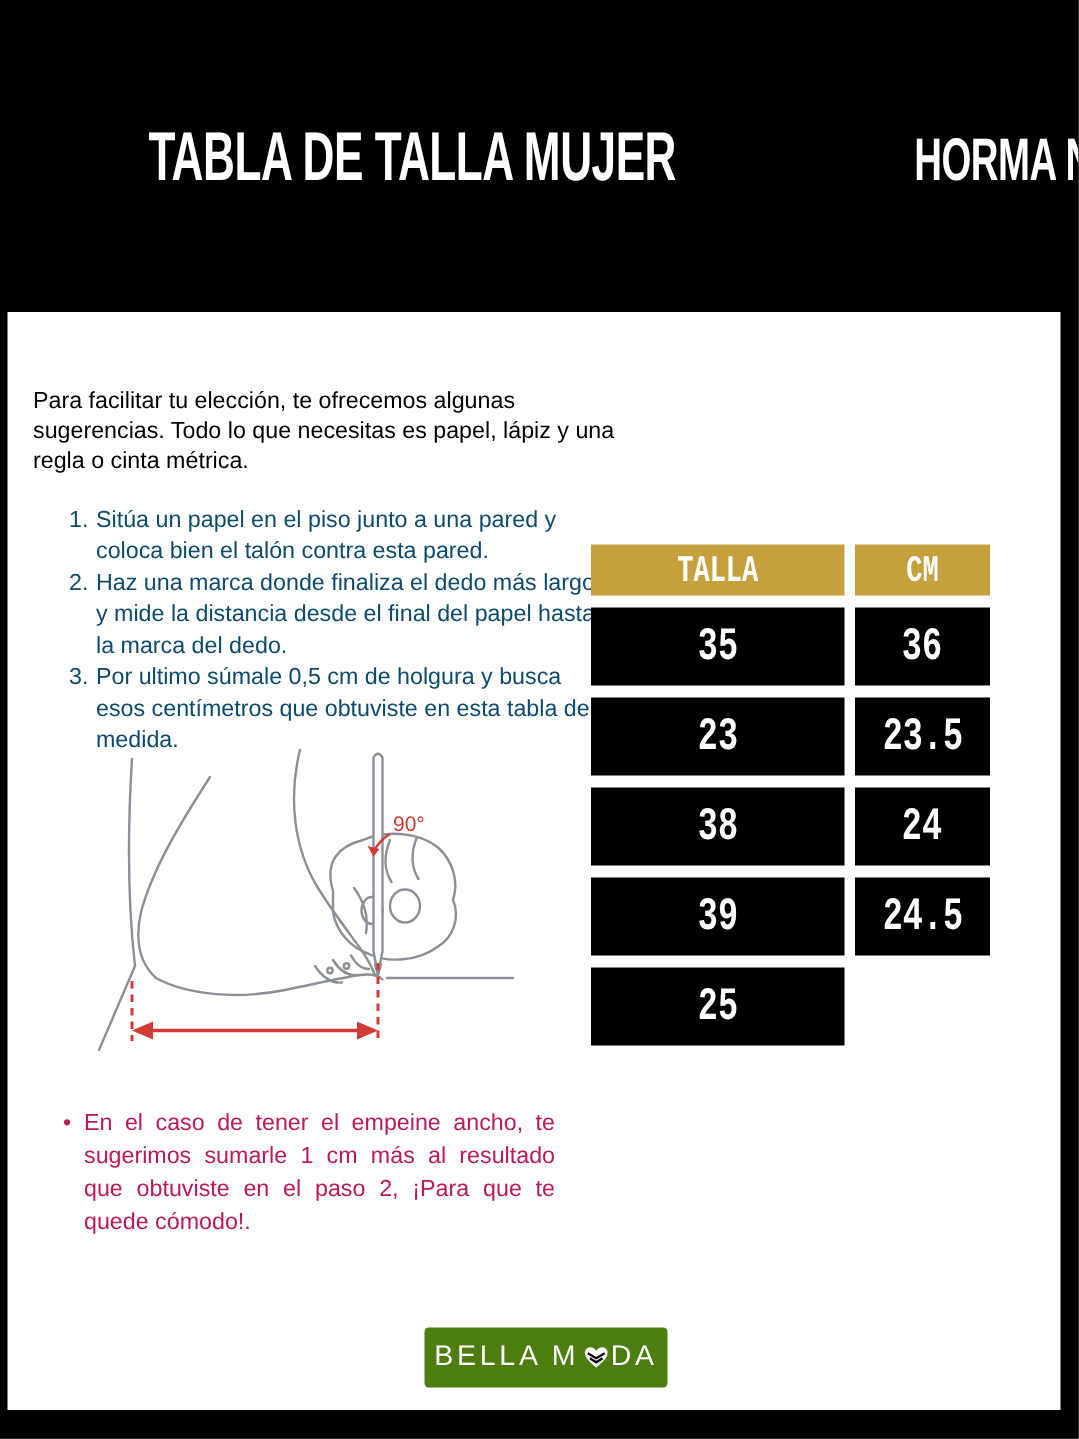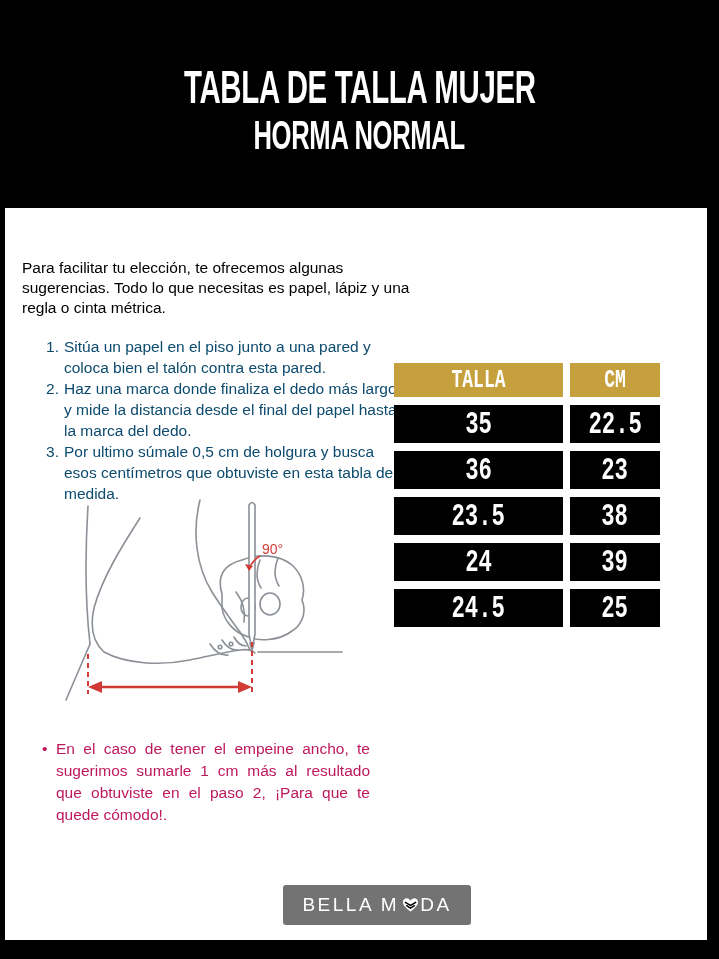--- a/index.html
+++ b/index.html
@@ -3,51 +3,51 @@
 <meta charset="utf-8">
 <style>
   * { margin:0; padding:0; box-sizing:border-box; }
   html,body { background:#000; }
   .page {
     position:relative; width:719px; height:959px; background:#000;
     font-family:"Liberation Sans", sans-serif; overflow:hidden;
   }
   
   .hdr { position:absolute; top:0; left:0; width:719px; height:208px;
-         display:flex; flex-direction:column; align-items:center; justify-content:flex-start;
-         padding-top:64px; }
+         display:flex; flex-direction:row; align-items:center; justify-content:flex-start;
+         }
   .title-line { color:#fff; font-weight:700; white-space:nowrap; }
   .t1 { font-size:46px; line-height:46px; }
   .t2 { font-size:40px; line-height:40px; margin-top:5px; }
   .squeeze { display:inline-block; transform:scaleX(0.64); transform-origin:center; letter-spacing:-0.5px; }
   
   .content { position:absolute; left:5px; top:208px; width:702px; height:732px; background:#fff; }
   .intro { position:absolute; left:17px; top:50px; width:392px;
            font-size:15.5px; line-height:20px; color:#000000; }
   ol.steps { position:absolute; left:28px; top:128px; width:372px; list-style:none;
              counter-reset:step; font-size:15.5px; line-height:21px; color:#0c4a6e; }
   ol.steps li { position:relative; padding-left:31px; counter-increment:step; }
   ol.steps li::before { content:counter(step) "."; position:absolute; left:13px; top:0; }
   
   .size-table { position:absolute; left:389px; top:155px;
                 display:grid; grid-template-columns:169px 90px; column-gap:7px; row-gap:8px;font-family:Liberation Mono, monospace; }
   .size-table .th { height:34px; background:#C6A03C; display:flex; align-items:center; justify-content:center; }
-  .size-table .td { height:38px; background:#000; display:flex; align-items:center; justify-content:center; }
+  .size-table .td { height:52px; background:#000; display:flex; align-items:center; justify-content:center; }
   .cellTxt { color:#fff; font-weight:700; display:inline-block; transform:scaleX(0.72); transform-origin:center; }
   .th .cellTxt { font-size:25px; }
   .td .cellTxt { font-size:31px; }
   
   .illus { position:absolute; left:59px; top:286px; }
   
   ul.note { position:absolute; left:35px; top:530px; width:330px; list-style:none;
             font-size:15.5px; line-height:22px; color:#be185d; text-align:justify; }
   ul.note li { position:relative; padding-left:16px; }
   ul.note li::before { content:"•"; position:absolute; left:2px; top:0; }
   
-  .brand { position:absolute; left:278px; top:677px; width:188px; height:40px; background:#737373;
+  .brand { position:absolute; left:278px; top:677px; width:162px; height:40px; background:#4d7c0f;
            border-radius:3px; display:flex; align-items:center; justify-content:center;
            color:#fff; font-size:19px; letter-spacing:2.5px; font-weight:400; }
   .brand svg { margin:0 1px 0 3px; display:block; }
 </style>
 </head>
 <body>
 
 <div class="page">
 
   <header class="hdr">
@@ -68,23 +68,20 @@
     <div class="size-table">
       <div class="th">
           <span class="cellTxt">TALLA</span>
         </div>
       <div class="th">
           <span class="cellTxt">CM</span>
         </div>
 
       <div class="td">
           <span class="cellTxt">35</span>
-        </div>
-      <div class="td">
-          <span class="cellTxt">22.5</span>
         </div>
       <div class="td">
           <span class="cellTxt">36</span>
         </div>
       <div class="td">
           <span class="cellTxt">23</span>
         </div>
       <div class="td">
           <span class="cellTxt">23.5</span>
         </div>

